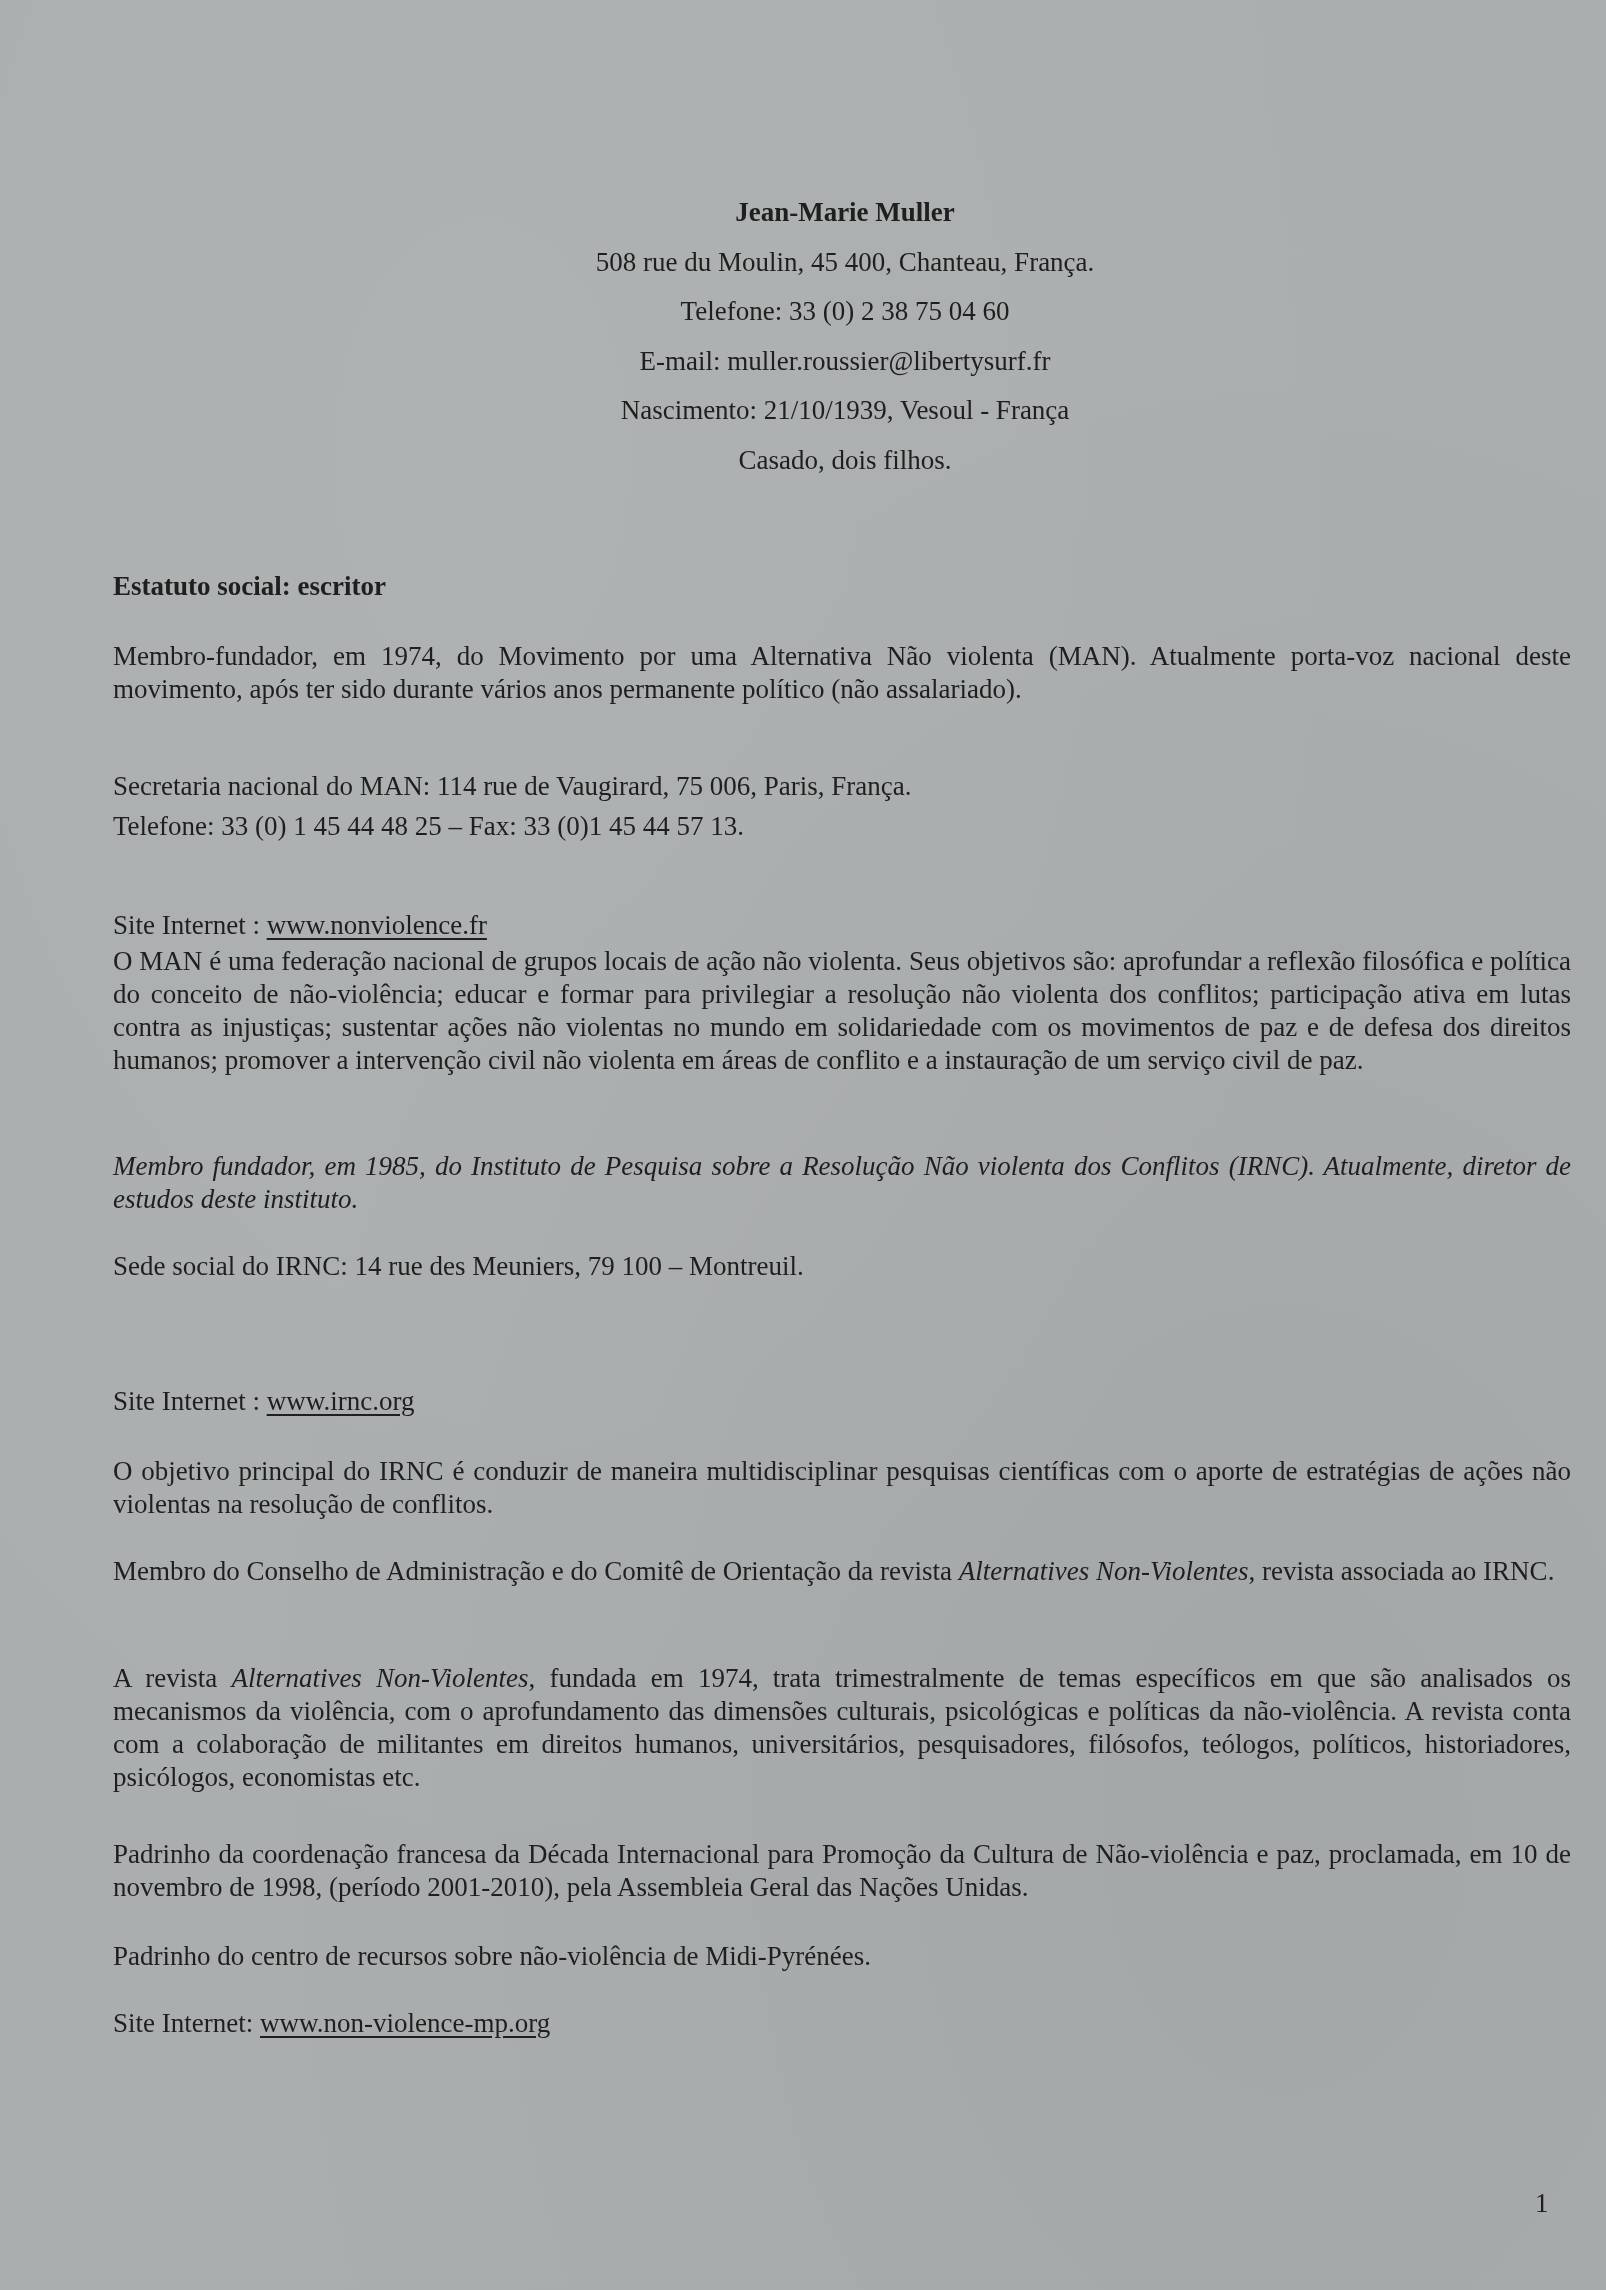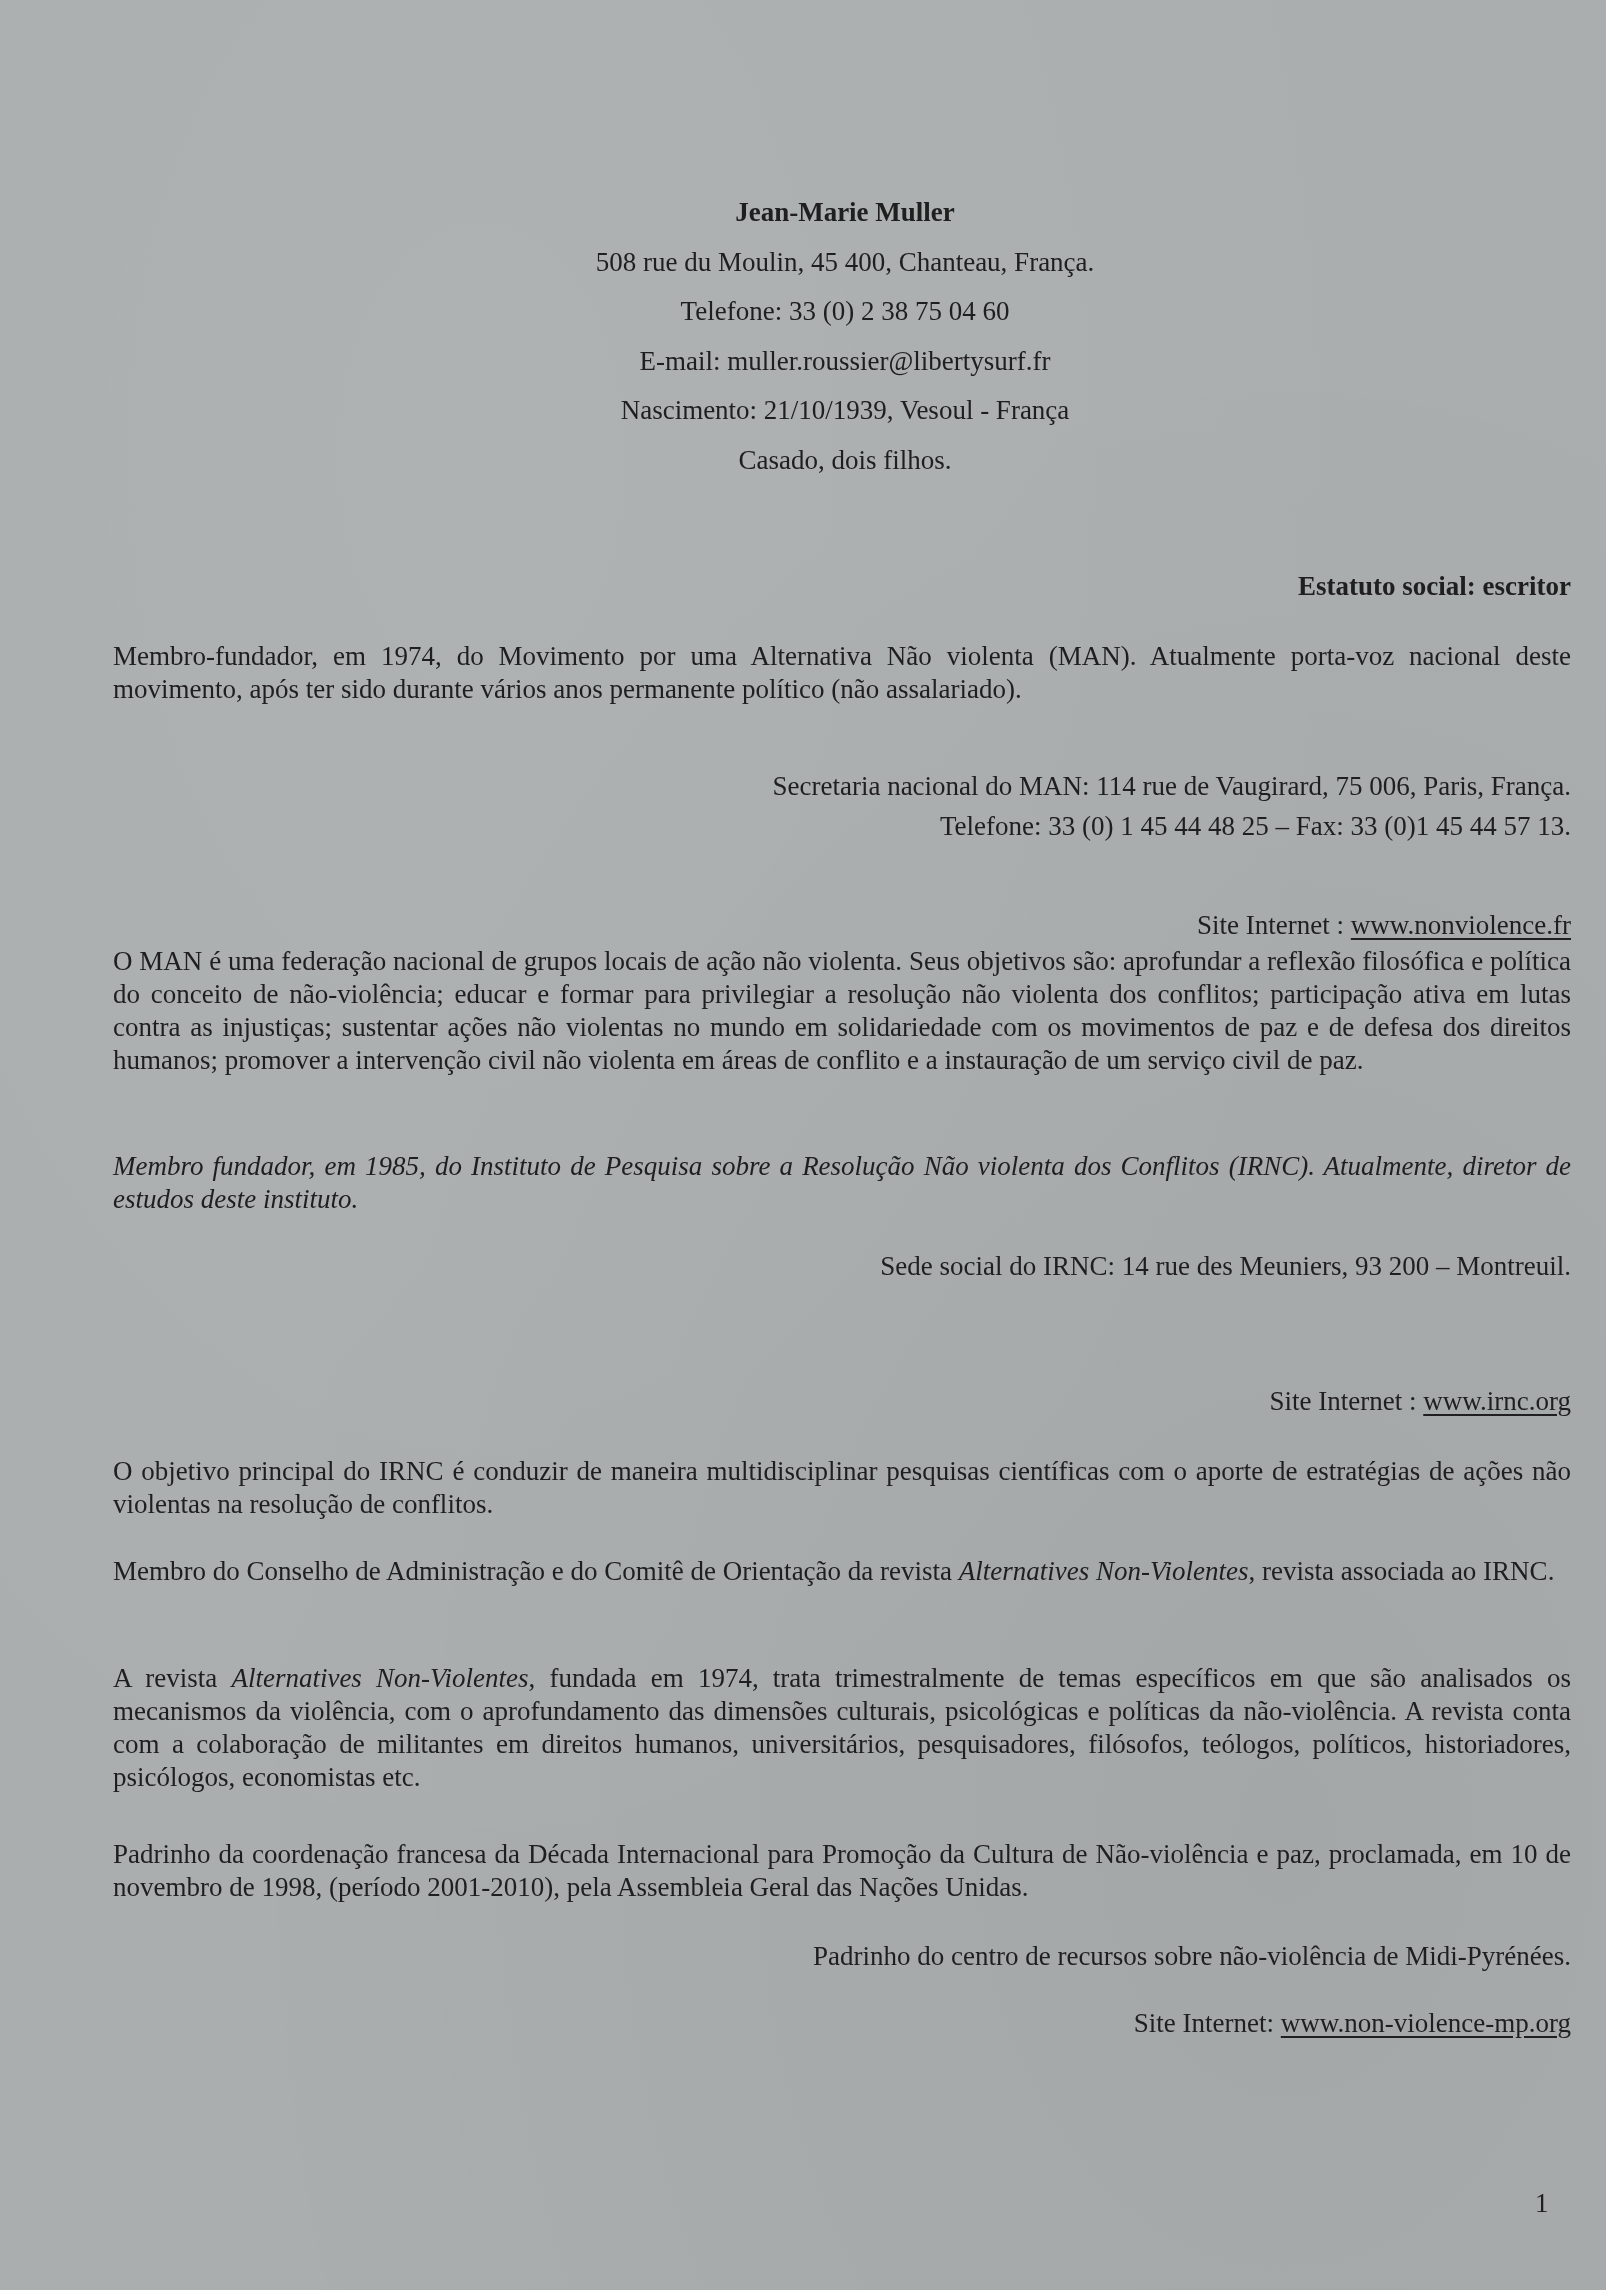--- a/index.html
+++ b/index.html
@@ -39,21 +39,21 @@
       font-weight: bold;
     }
     .block {
       position: absolute;
       left: 113px;
       width: 1458px;
       font-size: 27px;
       line-height: 33px;
       text-align: justify;
     }
-    .block.nojust { text-align: right; white-space: nowrap; }
+    .block.nojust { text-align: left; white-space: nowrap; }
     .heading { font-weight: bold; }
     .link { text-decoration: underline; text-underline-offset: 4px; }
     em { font-style: italic; }
     .pagenum {
       position: absolute;
       left: 1535px;
       top: 2188px;
       font-size: 27px;
     }
   </style>
@@ -80,21 +80,21 @@
   <div class="block nojust" style="top:810px;">Telefone: 33 (0) 1 45 44 48 25 – Fax: 33 (0)1 45 44 57 13.</div>
 
   <div class="block nojust" style="top:875px;margin-top:34px;">
     <span>Site Internet : </span><span class="link">www.nonviolence.fr</span>
   </div>
 
   <div class="block" style="top:945px;">O MAN é uma federação nacional de grupos locais de ação não violenta. Seus objetivos são: aprofundar a reflexão filosófica e política do conceito de não-violência; educar e formar para privilegiar a resolução não violenta dos conflitos; participação ativa em lutas contra as injustiças; sustentar ações não violentas no mundo em solidariedade com os movimentos de paz e de defesa dos direitos humanos; promover a intervenção civil não violenta em áreas de conflito e a instauração de um serviço civil de paz.</div>
 
   <div class="block" style="top:1150px;font-style:italic;">Membro fundador, em 1985, do Instituto de Pesquisa sobre a Resolução Não violenta dos Conflitos (IRNC). Atualmente, diretor de estudos deste instituto.</div>
 
-  <div class="block nojust" style="top:1250px;">Sede social do IRNC: 14 rue des Meuniers, 93 200 – Montreuil.</div>
+  <div class="block nojust" style="top:1250px;">Sede social do IRNC: 14 rue des Meuniers, 79 100 – Montreuil.</div>
 
 
   <div class="block nojust" style="top:1385px;">
     <span>Site Internet : </span><span class="link">www.irnc.org</span>
   </div>
 
   <div class="block" style="top:1455px;">O objetivo principal do IRNC é conduzir de maneira multidisciplinar pesquisas científicas com o aporte de estratégias de ações não violentas na resolução de conflitos.</div>
 
   <div class="block" style="top:1555px;">
     <span>Membro do Conselho de Administração e do Comitê de Orientação da revista </span><em>Alternatives Non-Violentes</em><span>, revista associada ao IRNC.</span>

